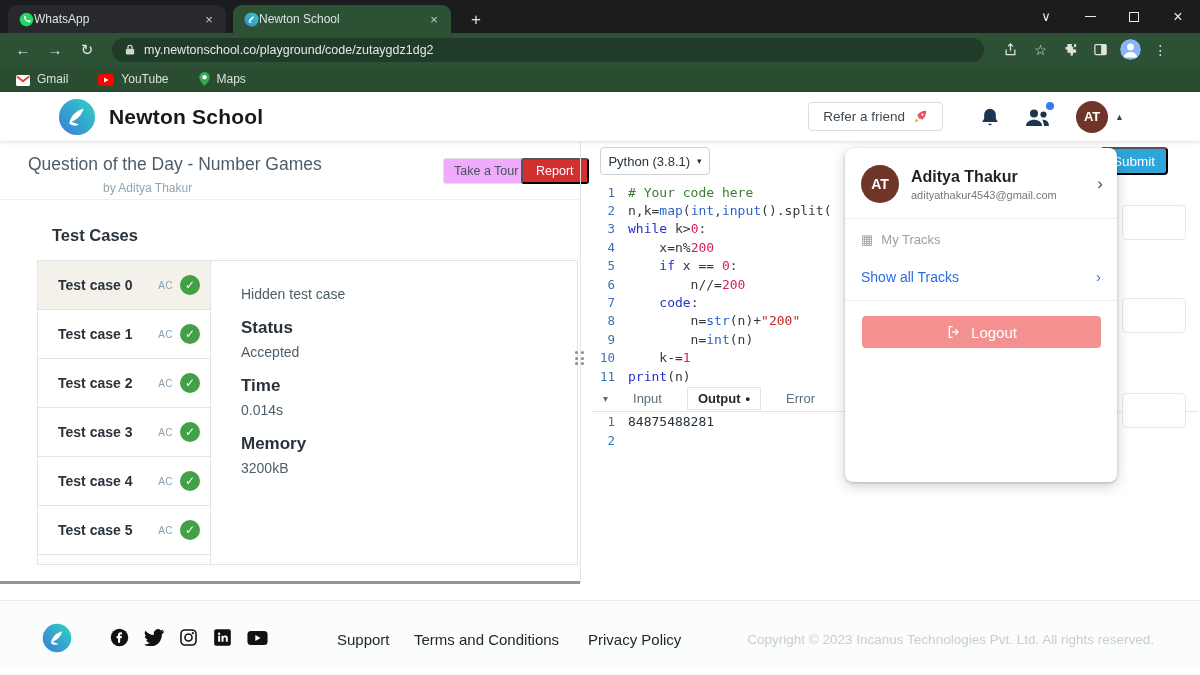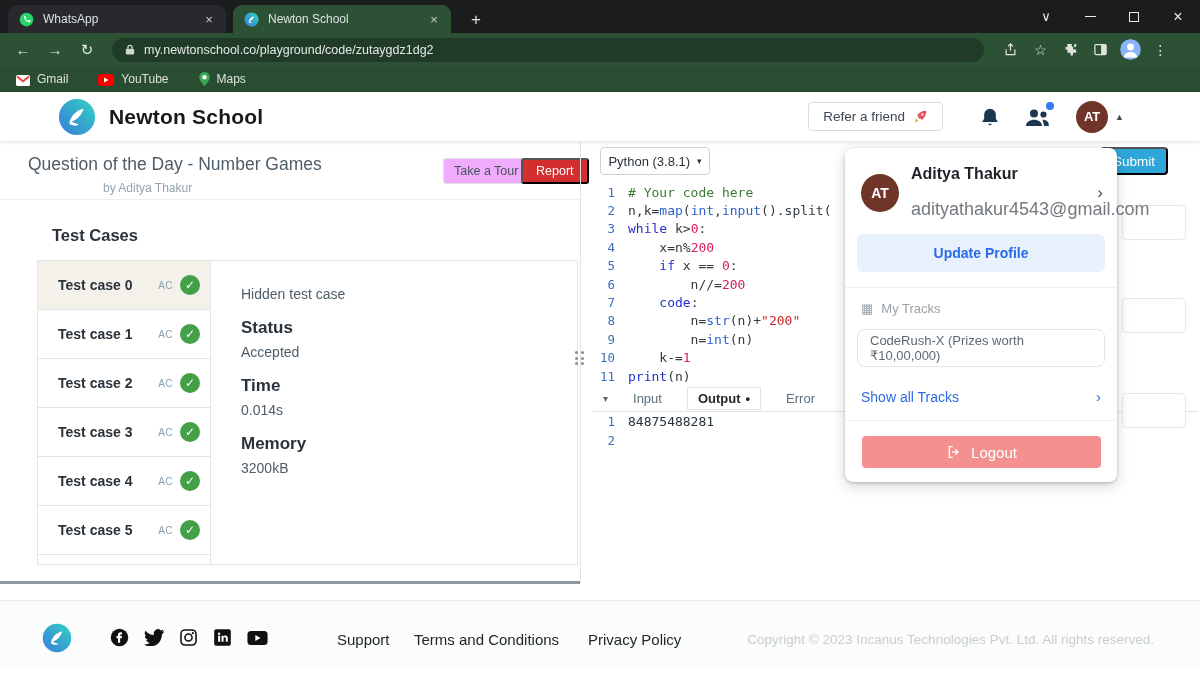--- a/index.html
+++ b/index.html
@@ -1,21 +1,21 @@
 <!DOCTYPE html>
 <html><head>
 <meta charset="utf-8">
 <style>
 *{margin:0;padding:0;box-sizing:border-box}
 body{margin:0;background:#222}
 .stage{position:relative;width:1200px;height:675px;background:#fff;font-family:"Liberation Sans","DejaVu Sans",sans-serif;overflow:hidden}
 
 
 .titlebar{position:absolute;left:0;top:0;width:100%;height:33px;background:#1b1c1e}
-.tab{position:absolute;top:5px;height:28px;border-radius:9px 9px 0 0;display:flex;align-items:center;gap:9px;padding:0 9px 0 11px;font-size:12px;color:#dde1e4;width:218px}
+.tab{position:absolute;top:5px;height:28px;border-radius:9px 9px 0 0;display:flex;align-items:center;padding:0 9px 0 11px;font-size:12px;color:#dde1e4;width:218px}
 .tab.inactive{background:#27292c}
 .tab.active{background:#2c5134}
 .t-title{flex:1;overflow:hidden;white-space:nowrap}
 .t-close{width:16px;height:16px;border-radius:50%;display:flex;align-items:center;justify-content:center;font-size:13px;color:#c7cbce;cursor:default}
 .newtab{position:absolute;left:464px;top:8px;width:24px;height:24px;color:#dde1e4;font-size:17px;display:flex;align-items:center;justify-content:center}
 .winctrls{position:absolute;right:0;top:0;height:33px;display:flex}
 .wbtn{width:44px;height:33px;display:flex;align-items:center;justify-content:center;color:#e8eaed;font-size:13px}
 .wbtn .sq{width:10px;height:10px;border:1px solid #e8eaed}
 .wbtn .bar{width:11px;height:1px;background:#e8eaed}
 .toolbar{position:absolute;left:0;top:33px;width:100%;height:33px;background:#2c5134;display:flex;align-items:center;padding:0 10px;gap:6px}
@@ -79,21 +79,21 @@
 .out-line{display:flex;height:19px;align-items:center}
 .out-text{color:#25323a}
 .frag{position:absolute;width:64px;height:35px;background:#fff;border:1px solid #e6e8ea;border-radius:4px;z-index:2}
 
 
 .pcard{position:absolute;left:845px;top:148px;width:272px;height:334px;background:#fff;border-radius:8px;box-shadow:0 1px 3px rgba(0,0,0,.2),0 4px 14px rgba(0,0,0,.18);z-index:20}
 .pc-head{display:flex;align-items:center;padding:17px 14px 0 16px}
 .pc-avatar{width:38px;height:38px;border-radius:50%;background:#6e3528;color:#fff;font-weight:700;font-size:14px;display:flex;align-items:center;justify-content:center;flex:none}
 .pc-names{margin-left:12px;min-width:0}
 .pc-name{font-size:16px;font-weight:600;color:#1f2328}
-.pc-email{font-size:18px;color:#73797e;margin-top:16px}
+.pc-email{font-size:11px;color:#73797e;margin-top:3px}
 .pc-chev{margin-left:auto;color:#454b50;font-size:17px}
 .pc-update{margin:14px 12px 0;height:38px;background:#e9f1fd;border-radius:6px;color:#2b6be4;font-size:14px;font-weight:700;display:flex;align-items:center;justify-content:center}
 .pc-div{height:1px;background:#edeff1;margin-top:15px}
 .pc-tracks{display:flex;align-items:center;gap:8px;margin:13px 0 0 16px;color:#9aa1a7;font-size:13px}
 .pc-track{margin:13px 12px 0;height:38px;border:1px solid #e2e5e7;border-radius:8px;display:flex;align-items:center;padding:0 12px;font-size:13px;color:#5d6a73}
 .pc-showall{margin:21px 16px 0;display:flex;align-items:center;color:#2b6be4;font-size:14px}
 .pc-chev2{margin-left:auto;color:#2b6be4;font-size:15px}
 .pc-logout{margin:15px 16px 0 17px;height:32px;background:#f4908f;border-radius:4px;color:#fff;font-size:15px;display:flex;align-items:center;justify-content:center;gap:9px}
 
 
@@ -451,27 +451,25 @@
 
   <div class="pcard">
     <div class="pc-head">
       <span class="pc-avatar">AT</span>
       <span class="pc-names">
         <div class="pc-name">Aditya Thakur</div>
         <div class="pc-email">adityathakur4543@gmail.com</div>
       </span>
       <span class="pc-chev">›</span>
     </div>
-    <div class="pc-update">Update Profile</div>
     <div class="pc-div"></div>
     <div class="pc-tracks">
       <span>▦</span>
       <span>My Tracks</span>
     </div>
-    <div class="pc-track">CodeRush-X (Prizes worth ₹10,00,000)</div>
     <div class="pc-showall">
       <span>Show all Tracks</span>
       <span class="pc-chev2">›</span>
     </div>
     <div class="pc-div"></div>
     <div class="pc-logout">
       <span style="display:flex">
           <svg width="16" height="16" viewBox="0 0 24 24" fill="none" stroke="#fff" stroke-width="2">
             <path d="M10 4H5v16h5"></path>
             <path d="M14 8l4 4-4 4"></path>

